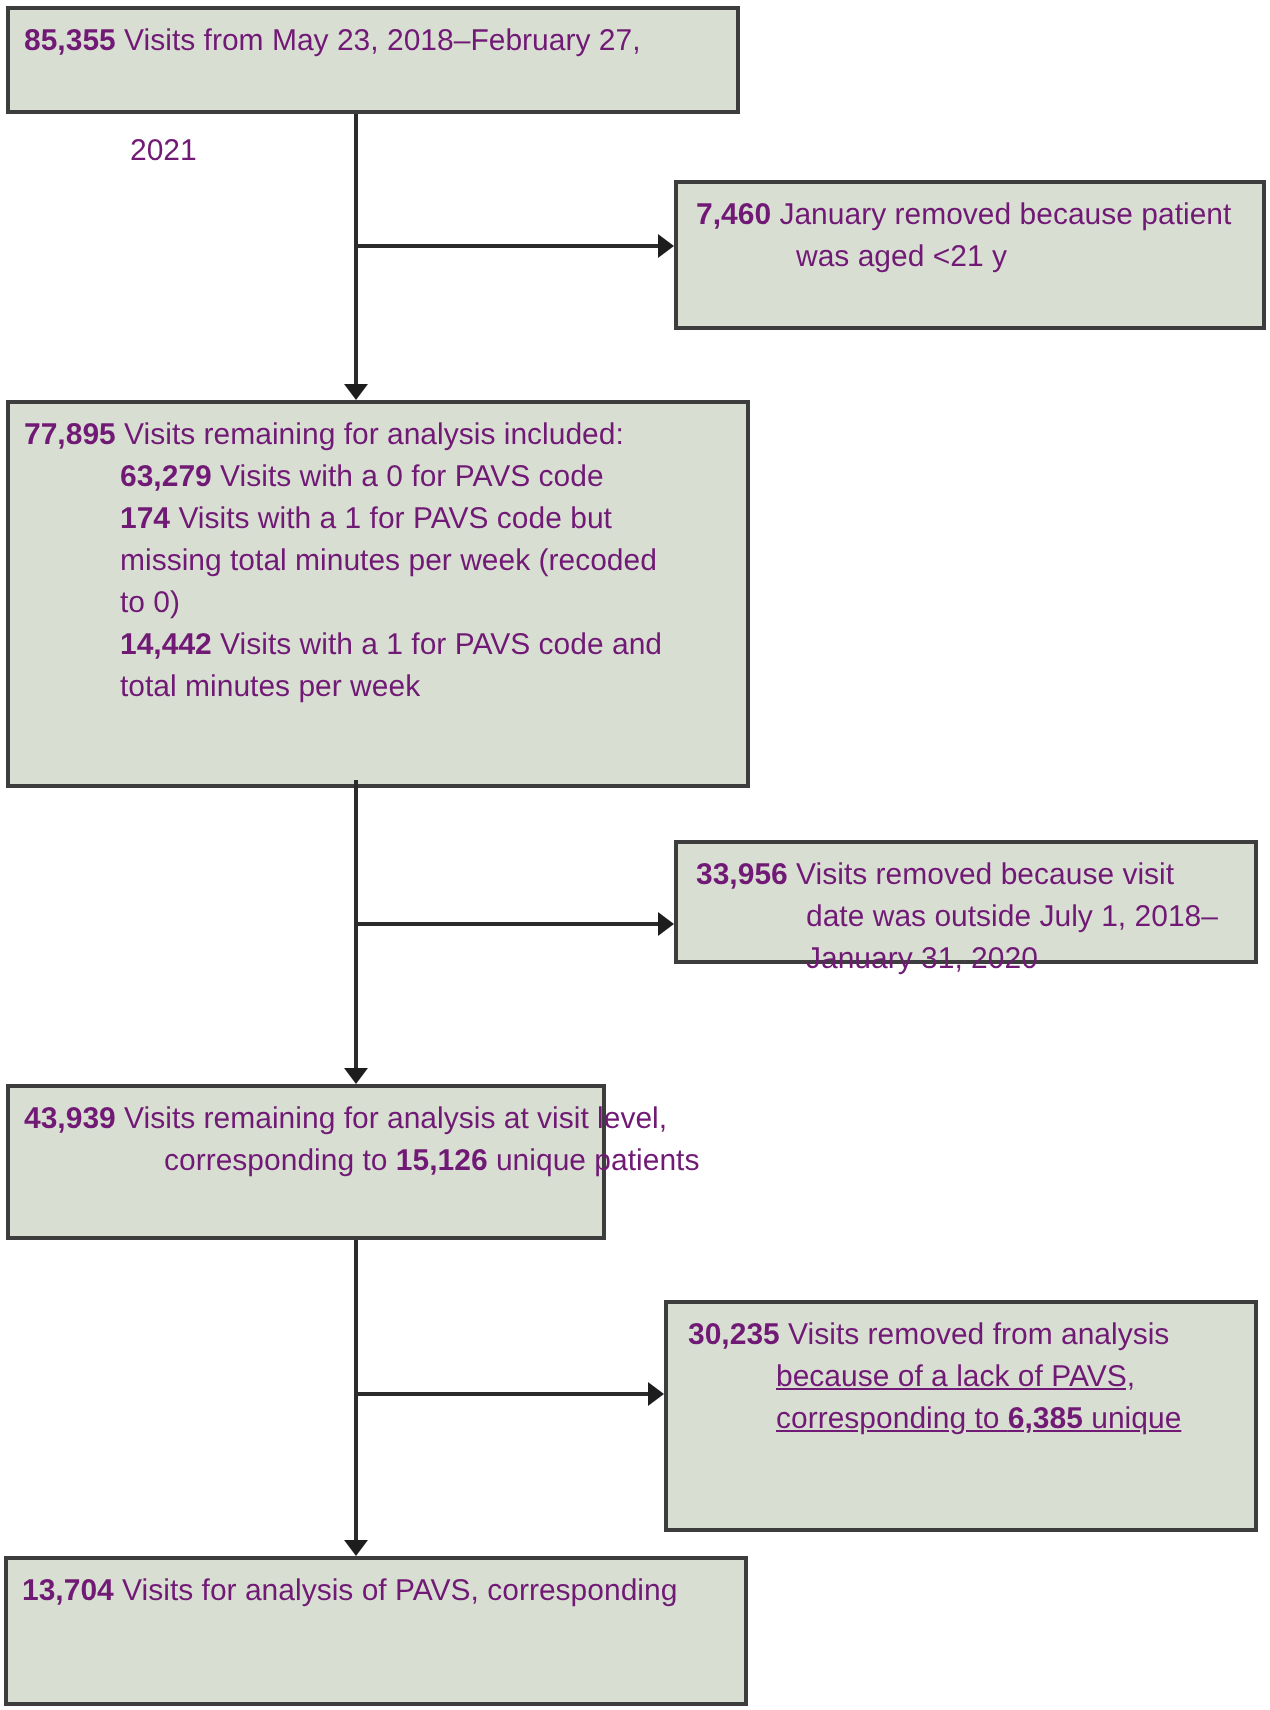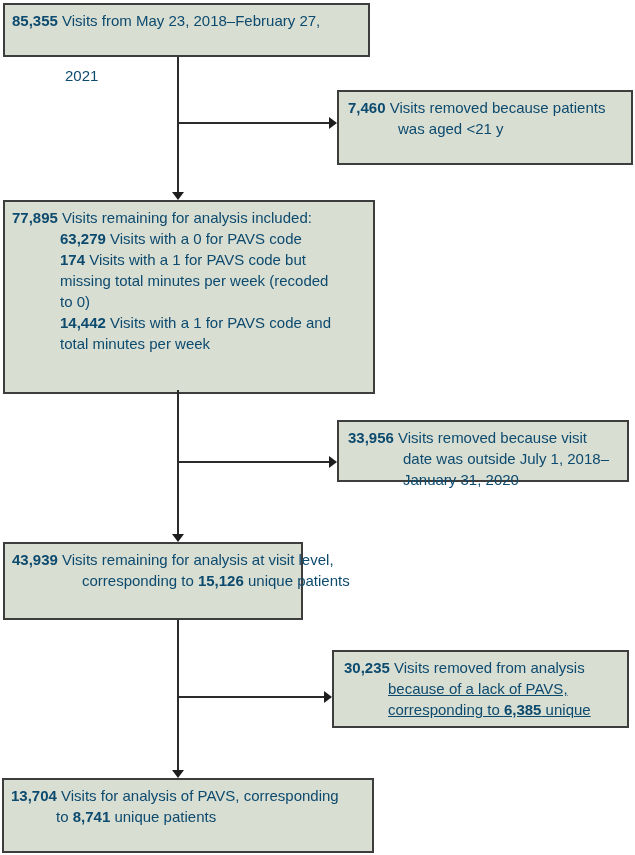--- a/index.html
+++ b/index.html
@@ -8,21 +8,21 @@
     background: #ffffff;
   }
   .canvas {
     position: relative;
     width: 635px;
     height: 855px;
     background: #ffffff;
     font-family: "Liberation Sans", sans-serif;
     font-size: 15px;
     line-height: 21px;
-    color: #0c4a6e;
+    color: #701a75;
     overflow: hidden;
   }
   .box {
     position: absolute;
     background: #d9ded3;
     border: 2px solid #3d3d3d;
     box-sizing: border-box;
     padding: 5px 8px 5px 7px;
   }
   .line { white-space: nowrap; }
@@ -63,21 +63,21 @@
 <body>
 
 <div class="canvas">
 
   <div class="box" style="left:3px; top:3px; width:367px; height:54px;">
     <div class="line"><span class="b">85,355</span><span> Visits from May 23, 2018–February 27,</span></div>
     <div class="line i53"><span>2021</span></div>
   </div>
 
   <div class="box" style="left:337px; top:90px; width:296px; height:75px; padding-left:9px;">
-    <div class="line"><span class="b">7,460</span><span> Visits removed because patients</span></div>
+    <div class="line"><span class="b">7,460</span><span> January removed because patient</span></div>
     <div class="line i50"><span>was aged &lt;21 y</span></div>
   </div>
 
   <div class="box" style="left:3px; top:200px; width:372px; height:194px;">
     <div class="line"><span class="b">77,895</span><span> Visits remaining for analysis included:</span></div>
     <div class="line i48"><span class="b">63,279</span><span> Visits with a 0 for PAVS code</span></div>
     <div class="line i48"><span class="b">174</span><span> Visits with a 1 for PAVS code but</span></div>
     <div class="line i48"><span>missing total minutes per week (recoded</span></div>
     <div class="line i48"><span>to 0)</span></div>
     <div class="line i48"><span class="b">14,442</span><span> Visits with a 1 for PAVS code and</span></div>
@@ -88,29 +88,28 @@
     <div class="line"><span class="b">33,956</span><span> Visits removed because visit</span></div>
     <div class="line i55"><span>date was outside July 1, 2018–</span></div>
     <div class="line i55"><span>January 31, 2020</span></div>
   </div>
 
   <div class="box" style="left:3px; top:542px; width:300px; height:78px;">
     <div class="line"><span class="b">43,939</span><span> Visits remaining for analysis at visit level,</span></div>
     <div class="line i70"><span>corresponding to </span><span class="b">15,126</span><span> unique patients</span></div>
   </div>
 
-  <div class="box" style="left:332px; top:650px; width:297px; height:78px; padding-left:10px;">
+  <div class="box" style="left:332px; top:650px; width:297px; height:116px; padding-left:10px;">
     <div class="line"><span class="b">30,235</span><span> Visits removed from analysis</span></div>
     <div class="line i44"><span>because of a lack of PAVS,</span></div>
     <div class="line i44"><span>corresponding to </span><span class="b">6,385</span><span> unique</span></div>
   </div>
 
   <div class="box" style="left:2px; top:778px; width:372px; height:75px;">
     <div class="line"><span class="b">13,704</span><span> Visits for analysis of PAVS, corresponding</span></div>
-    <div class="line i45"><span>to </span><span class="b">8,741</span><span> unique patients</span></div>
   </div>
 
   <div class="vline" style="left:177px; top:57px; height:136px;"></div>
   <div class="arr-down" style="left:172px; top:192px;"></div>
   <div class="hline" style="left:178px; top:122px; width:151px;"></div>
   <div class="arr-right" style="left:329px; top:117px;"></div>
 
   <div class="vline" style="left:177px; top:390px; height:145px;"></div>
   <div class="arr-down" style="left:172px; top:534px;"></div>
   <div class="hline" style="left:178px; top:461px; width:151px;"></div>

